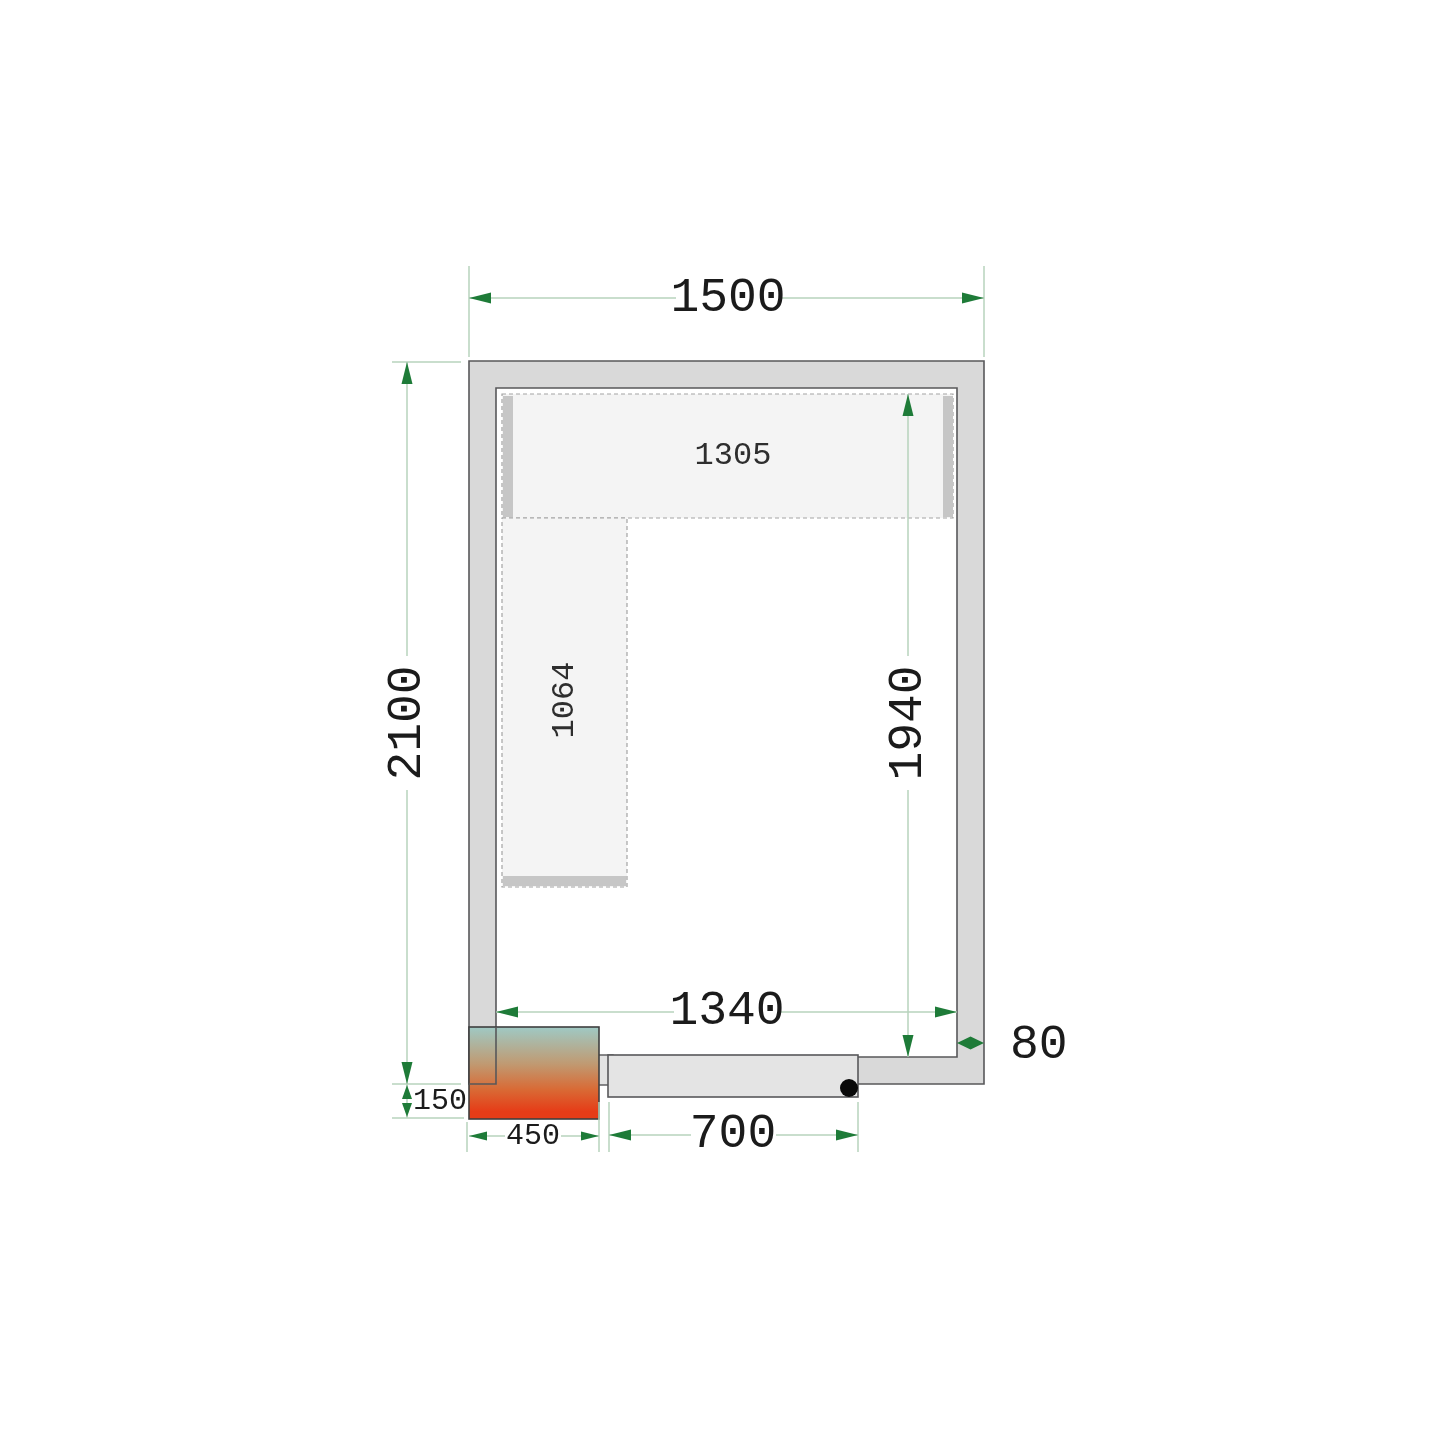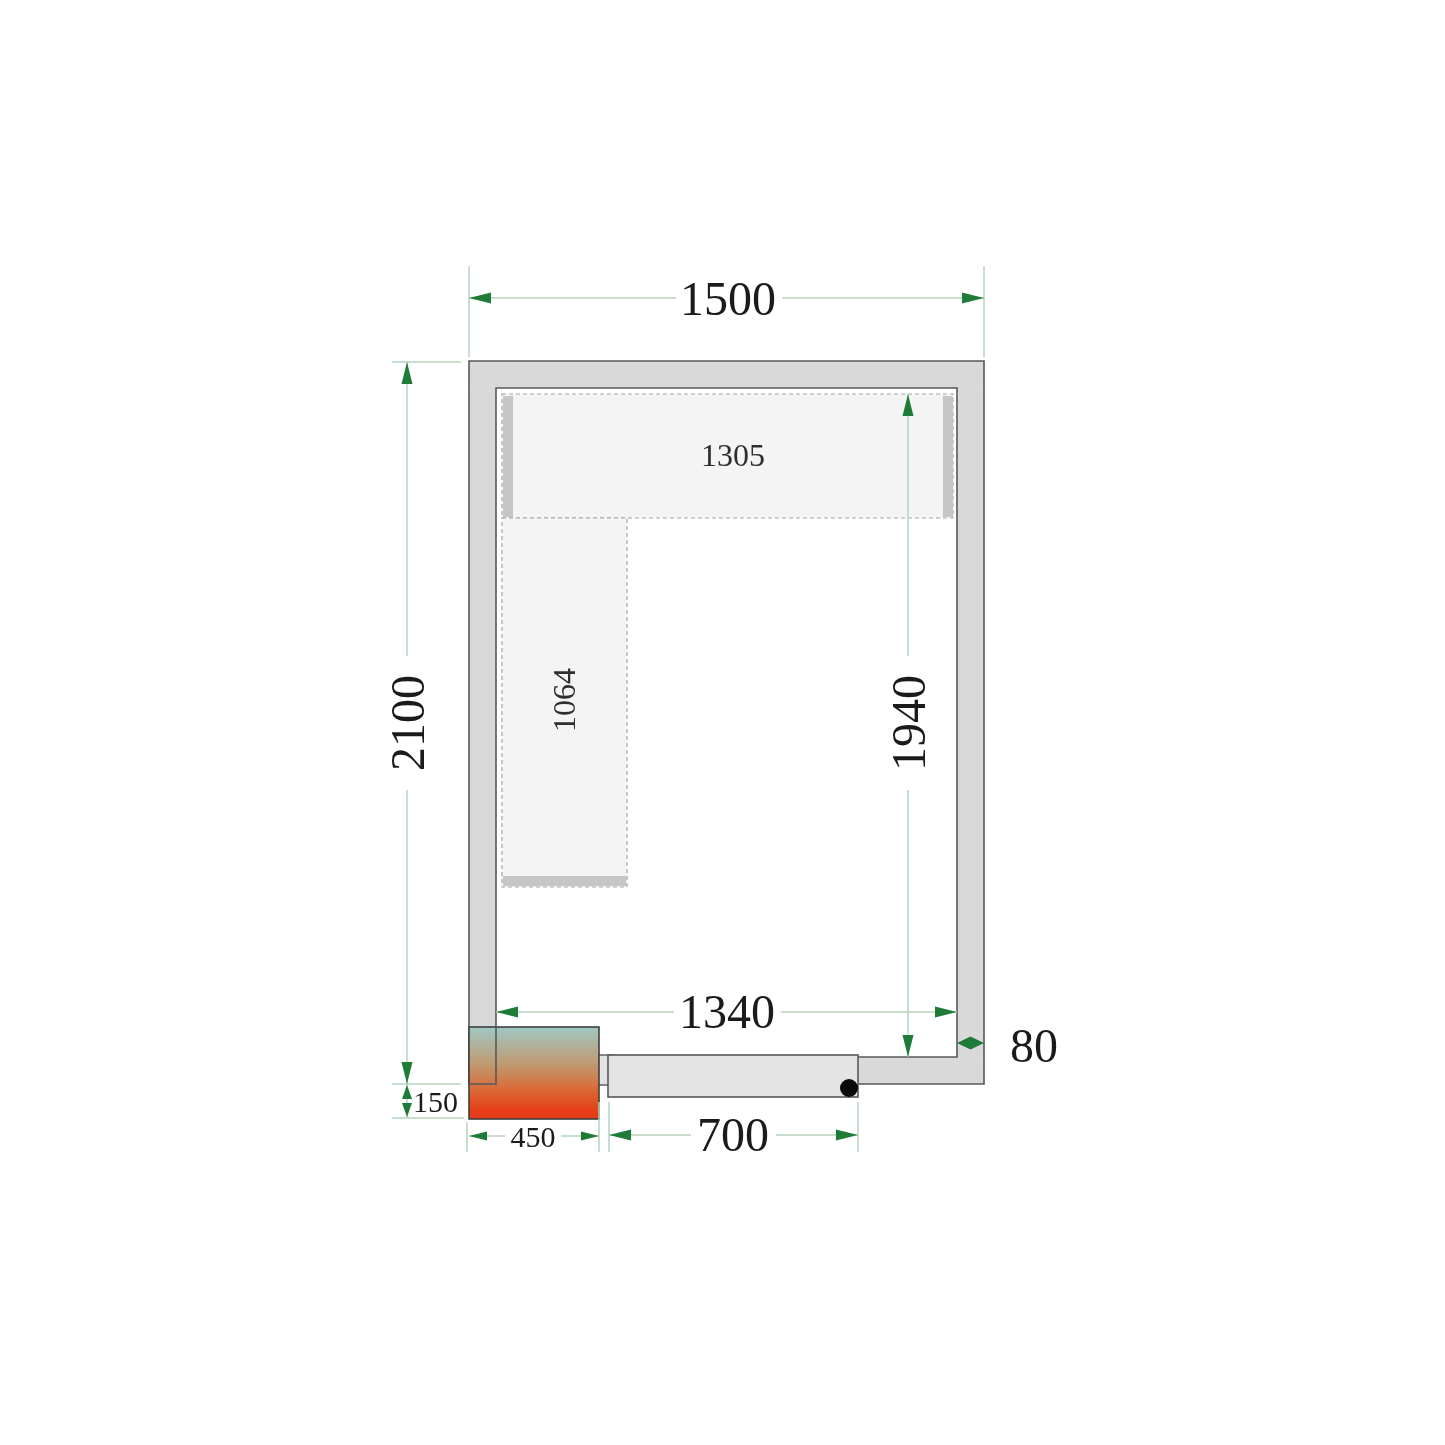--- a/index.html
+++ b/index.html
@@ -1,20 +1,20 @@
 <!DOCTYPE html>
 <html style="--background: #ffffff; --dim-line: #b7d3bc; --arrow: #1e7b38; --text: #1b1b1b; --wall-fill: #d9d9d9; --wall-stroke: #58585a; --shelf-fill: #f4f4f4; --shelf-dash: #a3a3a3; --shelf-bar: #c6c6c6; --door-fill: #e4e4e4; --hinge-dot: #0a0a0a; --grad-top: #9fc9c4; --grad-mid: #c09a72; --grad-low: #d96a35; --grad-bottom: #e63c17;"><head>
 <meta charset="utf-8">
 <style>
   html,body{margin:0;padding:0;background:#fff;}
   .stage{
     position:relative;
     width:1445px;height:1445px;
     background:var(--background,#fff);
-    font-family:Liberation Serif, serif;
+    font-family:Liberation Mono, monospace;
   }
   svg{display:block;}
   .wall{fill:var(--wall-fill,#d9d9d9);stroke:var(--wall-stroke,#555);stroke-width:1.6;}
   .wall-notch{fill:none;stroke:var(--wall-stroke,#555);stroke-width:1.6;}
   .shelf{fill:var(--shelf-fill,#f4f4f4);stroke:var(--shelf-dash,#a3a3a3);stroke-width:1.2;stroke-dasharray:4 3;}
   .shelf-bar{fill:var(--shelf-bar,#c6c6c6);stroke:none;}
   .door{fill:var(--door-fill,#e4e4e4);stroke:var(--wall-stroke,#555);stroke-width:1.6;}
   .jamb{fill:var(--door-fill,#e4e4e4);stroke:var(--wall-stroke,#555);stroke-width:1.4;}
   .dot{fill:var(--hinge-dot,#0a0a0a);stroke:none;}
   .unit{fill:url(#unitGrad);stroke:#3f3f3f;stroke-width:1.6;}

